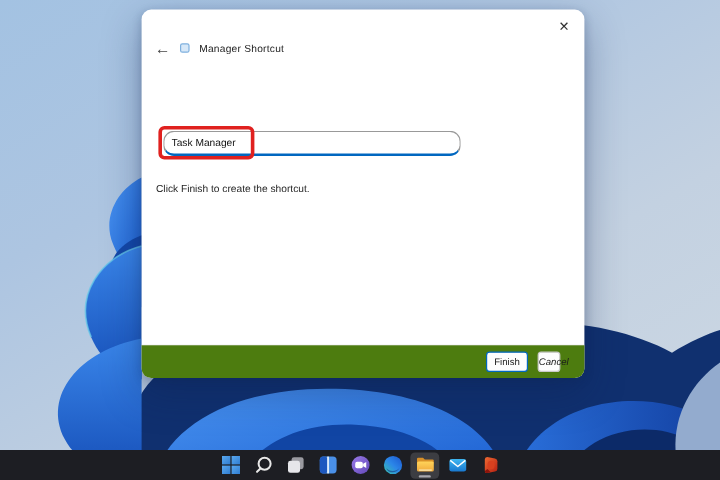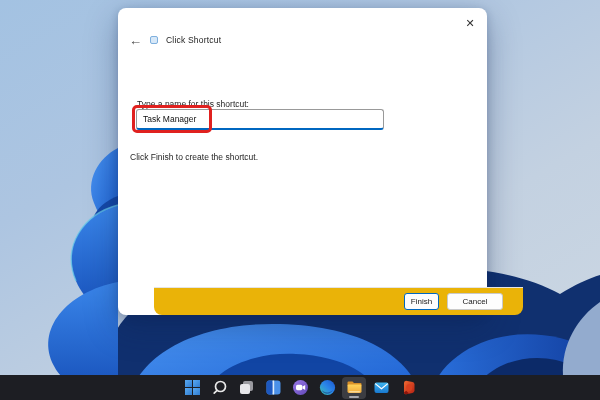--- a/index.html
+++ b/index.html
@@ -25,34 +25,34 @@
   .back-btn { background:none; border:none; font-size:13px; line-height:13px; color:#454545; padding:0; cursor:pointer; }
   .mini-icon { width:8px; height:8px; border:1px solid #7fb0de; background:#d7e8f8; border-radius:2px; }
   .dlg-title { font-size:8.5px; color:#1c1c1c; letter-spacing:.2px; }
 
   .heading { position:absolute; left:20px; top:53px; font-size:11.5px; color:#2456b4; }
   .input-label { position:absolute; left:19px; top:91px; font-size:8.5px; color:#1f1f1f; }
 
   .name-input { position:absolute; left:18px; top:101px; width:248px; height:21px;
                 font-family:"Liberation Sans",sans-serif; font-size:8.5px; color:#111;
                 padding:0 6px; background:#fff;
-                border:1px solid #999999; border-bottom:2px solid #0067c0; border-radius:3px; outline:none; }
+                border:1px solid #999999; border-bottom:2px solid #0067c0; border-radius:9px; outline:none; }
 
   .red-box { position:absolute; left:14px; top:97px; width:80px; height:28px;
              border:3px solid #e0211f; border-radius:5px; pointer-events:none; }
 
   .instruction { position:absolute; left:12px; top:144px; font-size:8.5px; color:#1f1f1f; }
 
   .dlg-footer { position:absolute; left:0; bottom:0; width:100%; height:28px;
-                background:#eab308; border-top:1px solid #e4e4e4; border-radius:0 0 8px 8px;
-                display:flex; align-items:center; justify-content:flex-end; gap:8px; padding-right:20px;margin-left:36px; }
+                background:#4d7c0f; border-top:1px solid #e4e4e4; border-radius:0 0 8px 8px;
+                display:flex; align-items:center; justify-content:flex-end; gap:8px; padding-right:20px; }
   .btn { width:35px; height:17px; font-family:"Liberation Sans",sans-serif; font-size:8px; color:#1a1a1a;
          background:#fdfdfd; border:1px solid #c9c9c9; border-radius:3px; cursor:pointer; }
   .btn.primary { border-color:#0067c0; }
-  .btn.cancel { width:56px; }
+  .btn.cancel { width:19px;font-style:italic; }
 
   
   .taskbar { position:absolute; left:0; bottom:0; width:600px; height:25px;
              background:#1d1e23; display:flex; align-items:center; justify-content:center; gap:3px; }
   .tb-btn { width:24px; height:22px; border:none; background:transparent; border-radius:4px;
             display:flex; align-items:center; justify-content:center; position:relative; cursor:pointer; padding:0; }
   .tb-btn.active { background:rgba(255,255,255,.14); }
   .tb-btn.active .pill { position:absolute; bottom:1px; left:50%; transform:translateX(-50%);
                          width:10px; height:2px; border-radius:1px; background:#a8a8ae; }
   .tb-btn svg { width:19px; height:19px; display:block; }
@@ -94,25 +94,24 @@
 
     <path d="M 600,302 C 577,318 561,345 563,376 L 600,376 Z" fill="#93abce"></path>
   </svg>
 
   <div class="dialog">
     <button class="close-btn">✕</button>
 
     <div class="dlg-header">
       <button class="back-btn">←</button>
       <span class="mini-icon"></span>
-      <span class="dlg-title">Click Shortcut</span>
+      <span class="dlg-title">Manager Shortcut</span>
     </div>
 
 
-    <div class="input-label">Type a name for this shortcut:</div>
     <input class="name-input" type="text" value="Task Manager" style="">
     <div class="red-box"></div>
 
     <div class="instruction">Click Finish to create the shortcut.</div>
 
     <div class="dlg-footer">
       <button class="btn primary">Finish</button>
       <button class="btn cancel">Cancel</button>
     </div>
   </div>

